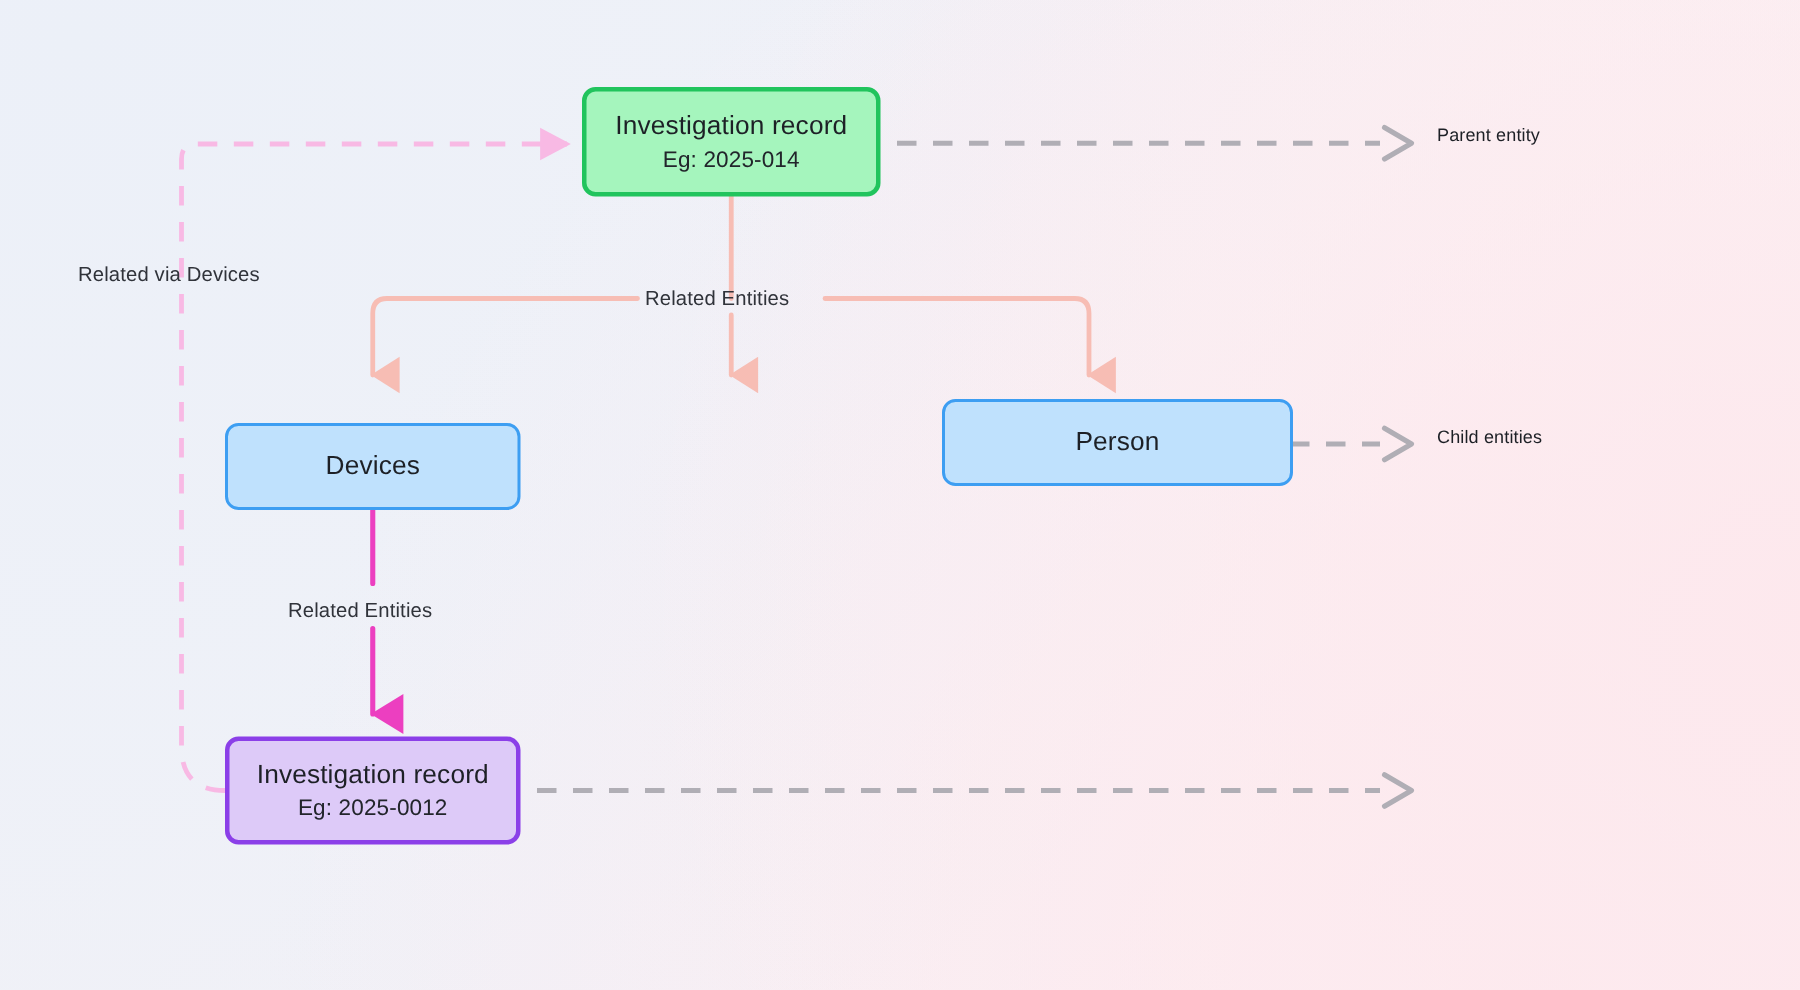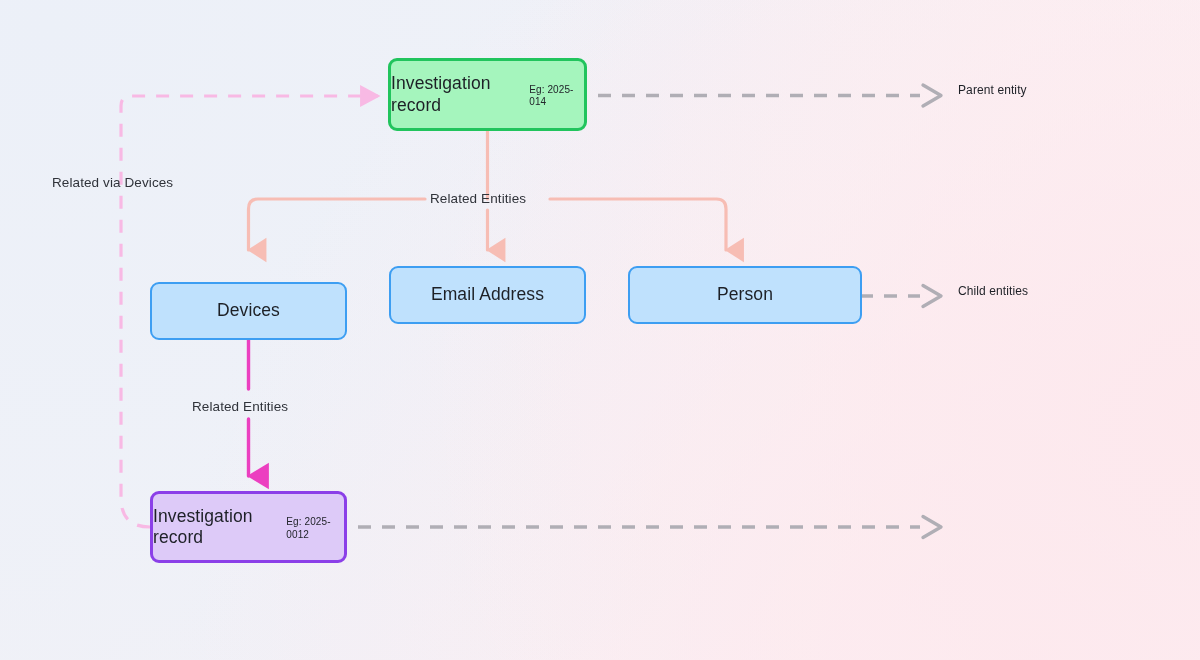--- a/index.html
+++ b/index.html
@@ -30,34 +30,34 @@
     top: 0;
     width: 1200px;
     height: 660px;
     pointer-events: none;
   }
 
   .node {
     position: absolute;
     box-sizing: border-box;
     display: flex;
-    flex-direction: row;
+    flex-direction: column;
     align-items: center;
     justify-content: center;
     border-radius: 9px;
     text-align: left;
     line-height: 1.22;
   }
   .node .title {
     font-size: 17.5px;
     color: #1d2026;
     letter-spacing: 0.1px;
   }
   .node .sub {
-    font-size: 10px;
+    font-size: 15px;
     color: #22252b;
     margin-top: 3px;
     letter-spacing: 0.1px;
   }
 
   #node-parent {
     left: 388px; top: 58px; width: 199px; height: 73px;
     background: #a5f5bd;
     border: 3px solid #21c45d;
   }
@@ -164,23 +164,20 @@
 
   <div class="node" id="node-parent">
     <span class="title">Investigation record</span>
     <span class="sub">Eg: 2025-014</span>
   </div>
 
   <div class="node" id="node-devices">
     <span class="title">Devices</span>
   </div>
 
-  <div class="node" id="node-email">
-    <span class="title">Email Address</span>
-  </div>
 
   <div class="node" id="node-person">
     <span class="title">Person</span>
   </div>
 
   <div class="node" id="node-grandchild">
     <span class="title">Investigation record</span>
     <span class="sub">Eg: 2025-0012</span>
   </div>
 

